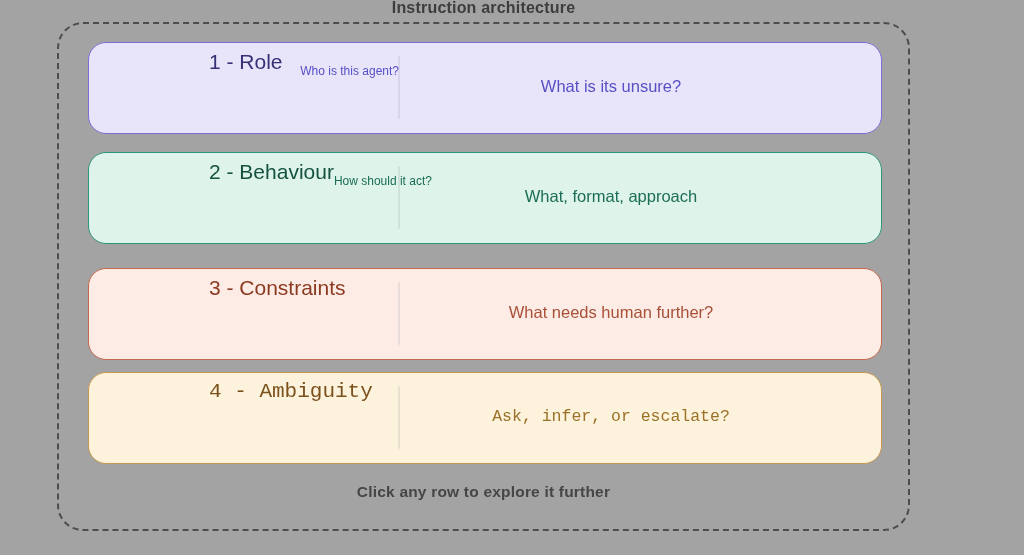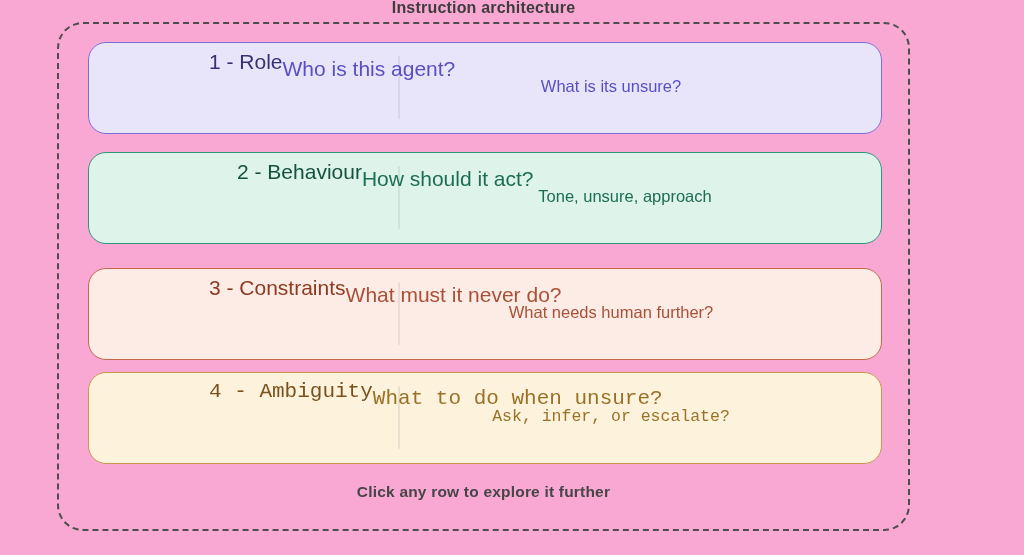--- a/index.html
+++ b/index.html
@@ -2,21 +2,21 @@
 <html><head>
 <meta charset="utf-8">
 <style>
   html, body { margin: 0; padding: 0; }
   body {
     width: 1024px; height: 555px;
     background: #000;
     font-family: "Liberation Sans", "DejaVu Sans", sans-serif;
     overflow: hidden;
   }
-  .canvas { position: relative; width: 1024px; height: 555px; background: #f9a8d4; }
+  .canvas { position: relative; width: 1024px; height: 555px; background: #a3a3a3; }
 
   .diagram-title {
     position: absolute; top: -2px; left: 57px; width: 853px;
     text-align: center;
     color: #3d3d3d; font-size: 16px; font-weight: 600;
     line-height: 19px; letter-spacing: 0.2px;
   }
 
   .frame {
     position: absolute; left: 57px; top: 22px;
@@ -28,36 +28,36 @@
 
   .row {
     position: absolute; left: 88px; width: 794px; height: 92px;
     box-sizing: border-box;
     background: var(--bg); border: 1.5px solid var(--border);
     border-radius: 18px;
     display: flex;
     cursor: pointer;
   }
   .row.r0 { top: 42px; }
-  .row.r1 { top: 152px; padding-left: 28px; }
+  .row.r1 { top: 152px; }
   .row.r2 { top: 268px; }
   .row.r3 { top: 372px; font-family: Liberation Mono, monospace; }
 
   .row-left {
     width: 310px; box-sizing: border-box;
     padding-left: 120px; padding-top: 7px;
     display: flex; flex-direction: row; justify-content: space-between;
   }
   .row-title {
     font-size: 21px; font-weight: 400; color: var(--title);
     line-height: 1.1; white-space: nowrap;
   }
   .row-subtitle {
-    font-size: 21px; font-weight: 400; color: var(--text);
-    line-height: 1.1; margin-top: 7px; white-space: nowrap;
+    font-size: 12px; font-weight: 400; color: var(--text);
+    line-height: 1.1; margin-top: 15px; white-space: nowrap;
   }
   .row-divider {
     position: absolute; left: 309px; top: 13px; bottom: 14px;
     width: 2px; background: rgba(70, 70, 100, 0.10); border-radius: 1px;
   }
   .row-right {
     flex: 1; display: flex; align-items: center; justify-content: center;
     box-sizing: border-box; padding-right: 58px; padding-bottom: 4px;
     font-size: 16.5px; color: var(--text); white-space: nowrap;
   }
@@ -86,36 +86,34 @@
     <div class="row-divider"></div>
     <div class="row-right">What is its unsure?</div>
   </div>
 
   <div class="row r1" style="--bg: #def3e9; --border: #2e9678; --title: #14523f; --text: #1b6e55;">
     <div class="row-left">
       <div class="row-title">2 - Behaviour</div>
       <div class="row-subtitle">How should it act?</div>
     </div>
     <div class="row-divider"></div>
-    <div class="row-right">Tone, unsure, approach</div>
+    <div class="row-right">What, format, approach</div>
   </div>
 
   <div class="row r2" style="--bg: #fcece5; --border: #c4684b; --title: #8c3a21; --text: #a85138;">
     <div class="row-left">
       <div class="row-title">3 - Constraints</div>
-      <div class="row-subtitle">What must it never do?</div>
     </div>
     <div class="row-divider"></div>
     <div class="row-right">What needs human further?</div>
   </div>
 
   <div class="row r3" style="--bg: #fdf2dc; --border: #c8984e; --title: #7b521d; --text: #9a7127;">
     <div class="row-left">
       <div class="row-title">4 - Ambiguity</div>
-      <div class="row-subtitle">What to do when unsure?</div>
     </div>
     <div class="row-divider"></div>
     <div class="row-right">Ask, infer, or escalate?</div>
   </div>
 
   <div class="caption">Click any row to explore it further</div>
 
 </div>
 
 </body></html>

